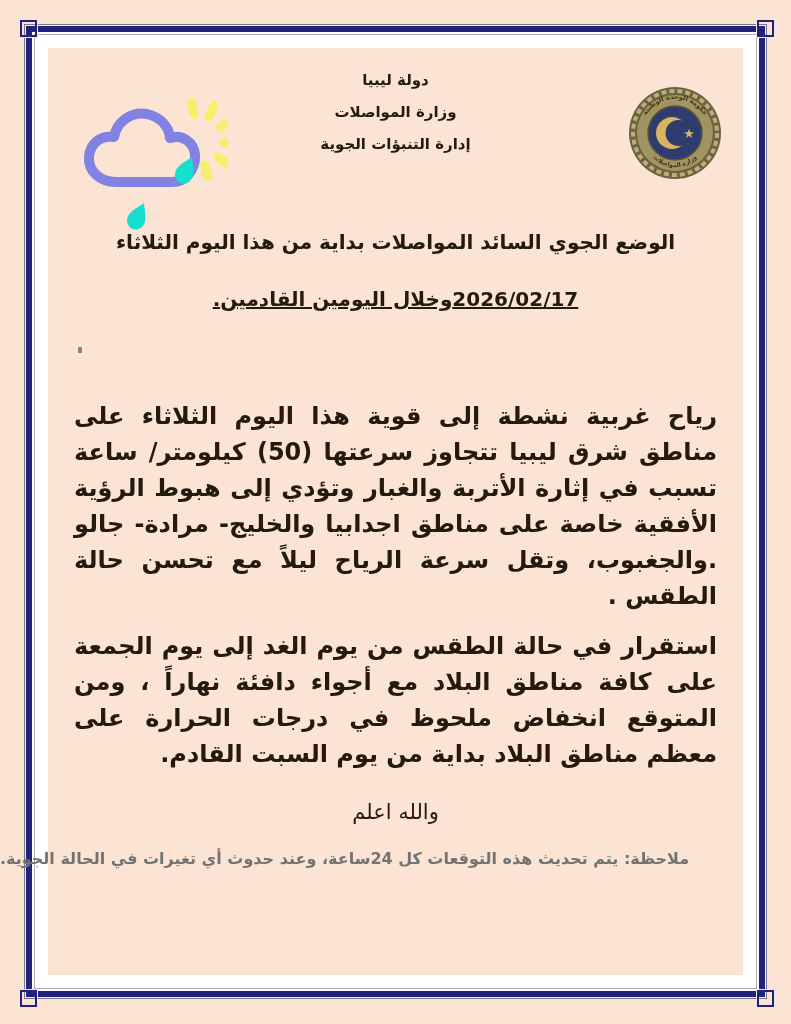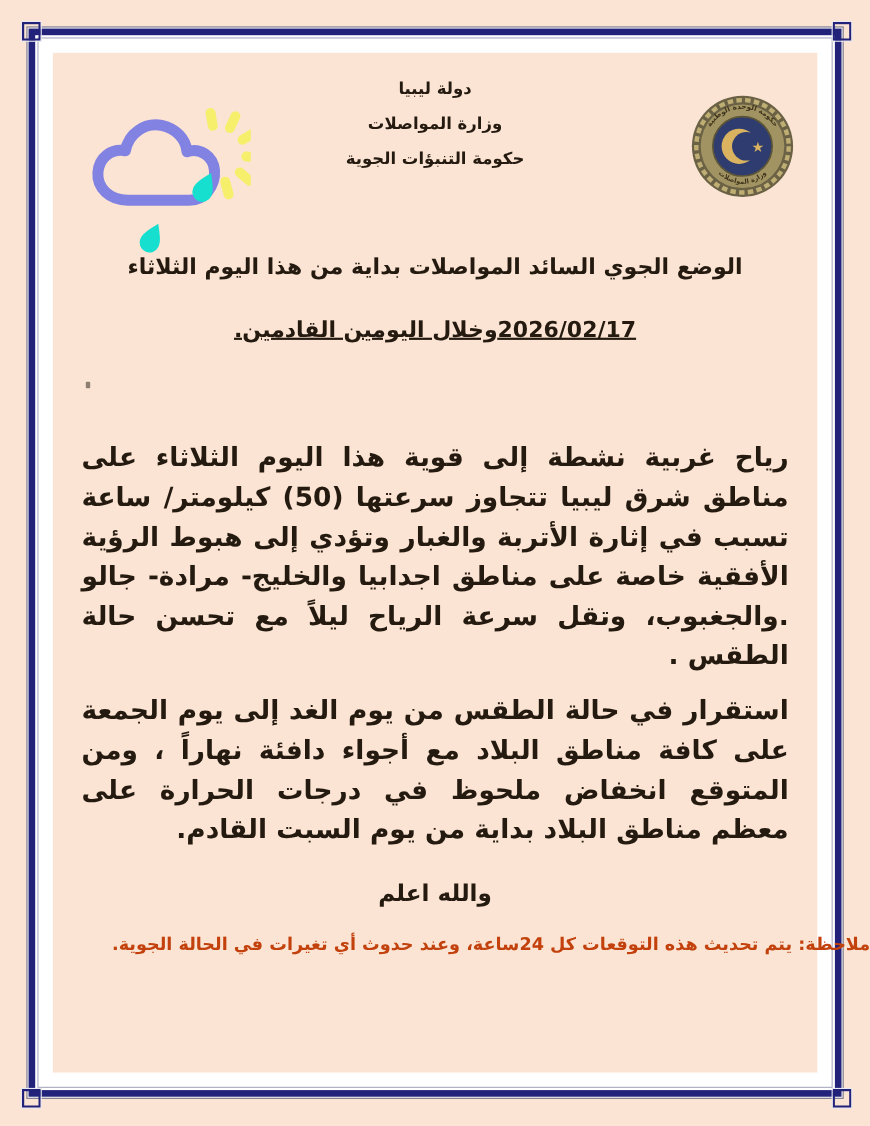--- a/index.html
+++ b/index.html
@@ -55,26 +55,26 @@
   .forecast-body {
     position:absolute; left:74px; right:74px; top:398px;
     direction:rtl; text-align:justify;
     font-weight:700; font-size:24px; line-height:36px;
   }
   .forecast-body p { margin:0 0 14px 0; }
 
   .closing-phrase {
     position:absolute; top:800px; left:0; width:100%;
     text-align:center; direction:rtl;
-    font-weight:700; font-size:21px;
+    font-weight:400; font-size:21px;
   }
   .update-note {
     position:absolute; top:849px; left:0; width:100%;
-    text-align:right; direction:rtl;
-    font-weight:700; font-size:16px; color:#c2410c;
+    text-align:left; direction:rtl;
+    font-weight:700; font-size:16px; color:#737373;
   }
 </style>
 </head>
 <body>
 
 <div class="page">
 
   <div class="frame-area"></div>
   <div class="corner tl"></div>
   <div class="corner tr"></div>
@@ -112,21 +112,21 @@
       <textPath href="#sealTop" startOffset="50%" text-anchor="middle">حكومة الوحدة الوطنية</textPath>
     </text>
     <text font-size="6" font-weight="bold" fill="#3f351d">
       <textPath href="#sealBot" startOffset="50%" text-anchor="middle">وزارة المواصلات</textPath>
     </text>
   </svg>
 
   <div class="header-block">
     <div>دولة ليبيا</div>
     <div>وزارة المواصلات</div>
-    <div>حكومة التنبؤات الجوية</div>
+    <div>إدارة التنبؤات الجوية</div>
   </div>
 
   <div class="title-line title-1">الوضع الجوي السائد المواصلات بداية من هذا اليوم الثلاثاء</div>
   <div class="title-line title-2">2026/02/17وخلال اليومين القادمين.</div>
 
   <div class="ink-speck"></div>
 
   <div class="forecast-body">
     <p>رياح غربية نشطة إلى قوية هذا اليوم الثلاثاء على مناطق شرق ليبيا تتجاوز سرعتها (50) كيلومتر/ ساعة تسبب في إثارة الأتربة والغبار وتؤدي إلى هبوط الرؤية الأفقية خاصة على مناطق اجدابيا والخليج- مرادة- جالو .والجغبوب، وتقل سرعة الرياح ليلاً مع تحسن حالة الطقس .</p>
     <p>استقرار في حالة الطقس من يوم الغد إلى يوم الجمعة على كافة مناطق البلاد مع أجواء دافئة نهاراً ، ومن المتوقع انخفاض ملحوظ في درجات الحرارة  على معظم مناطق البلاد بداية من يوم السبت القادم.</p>

